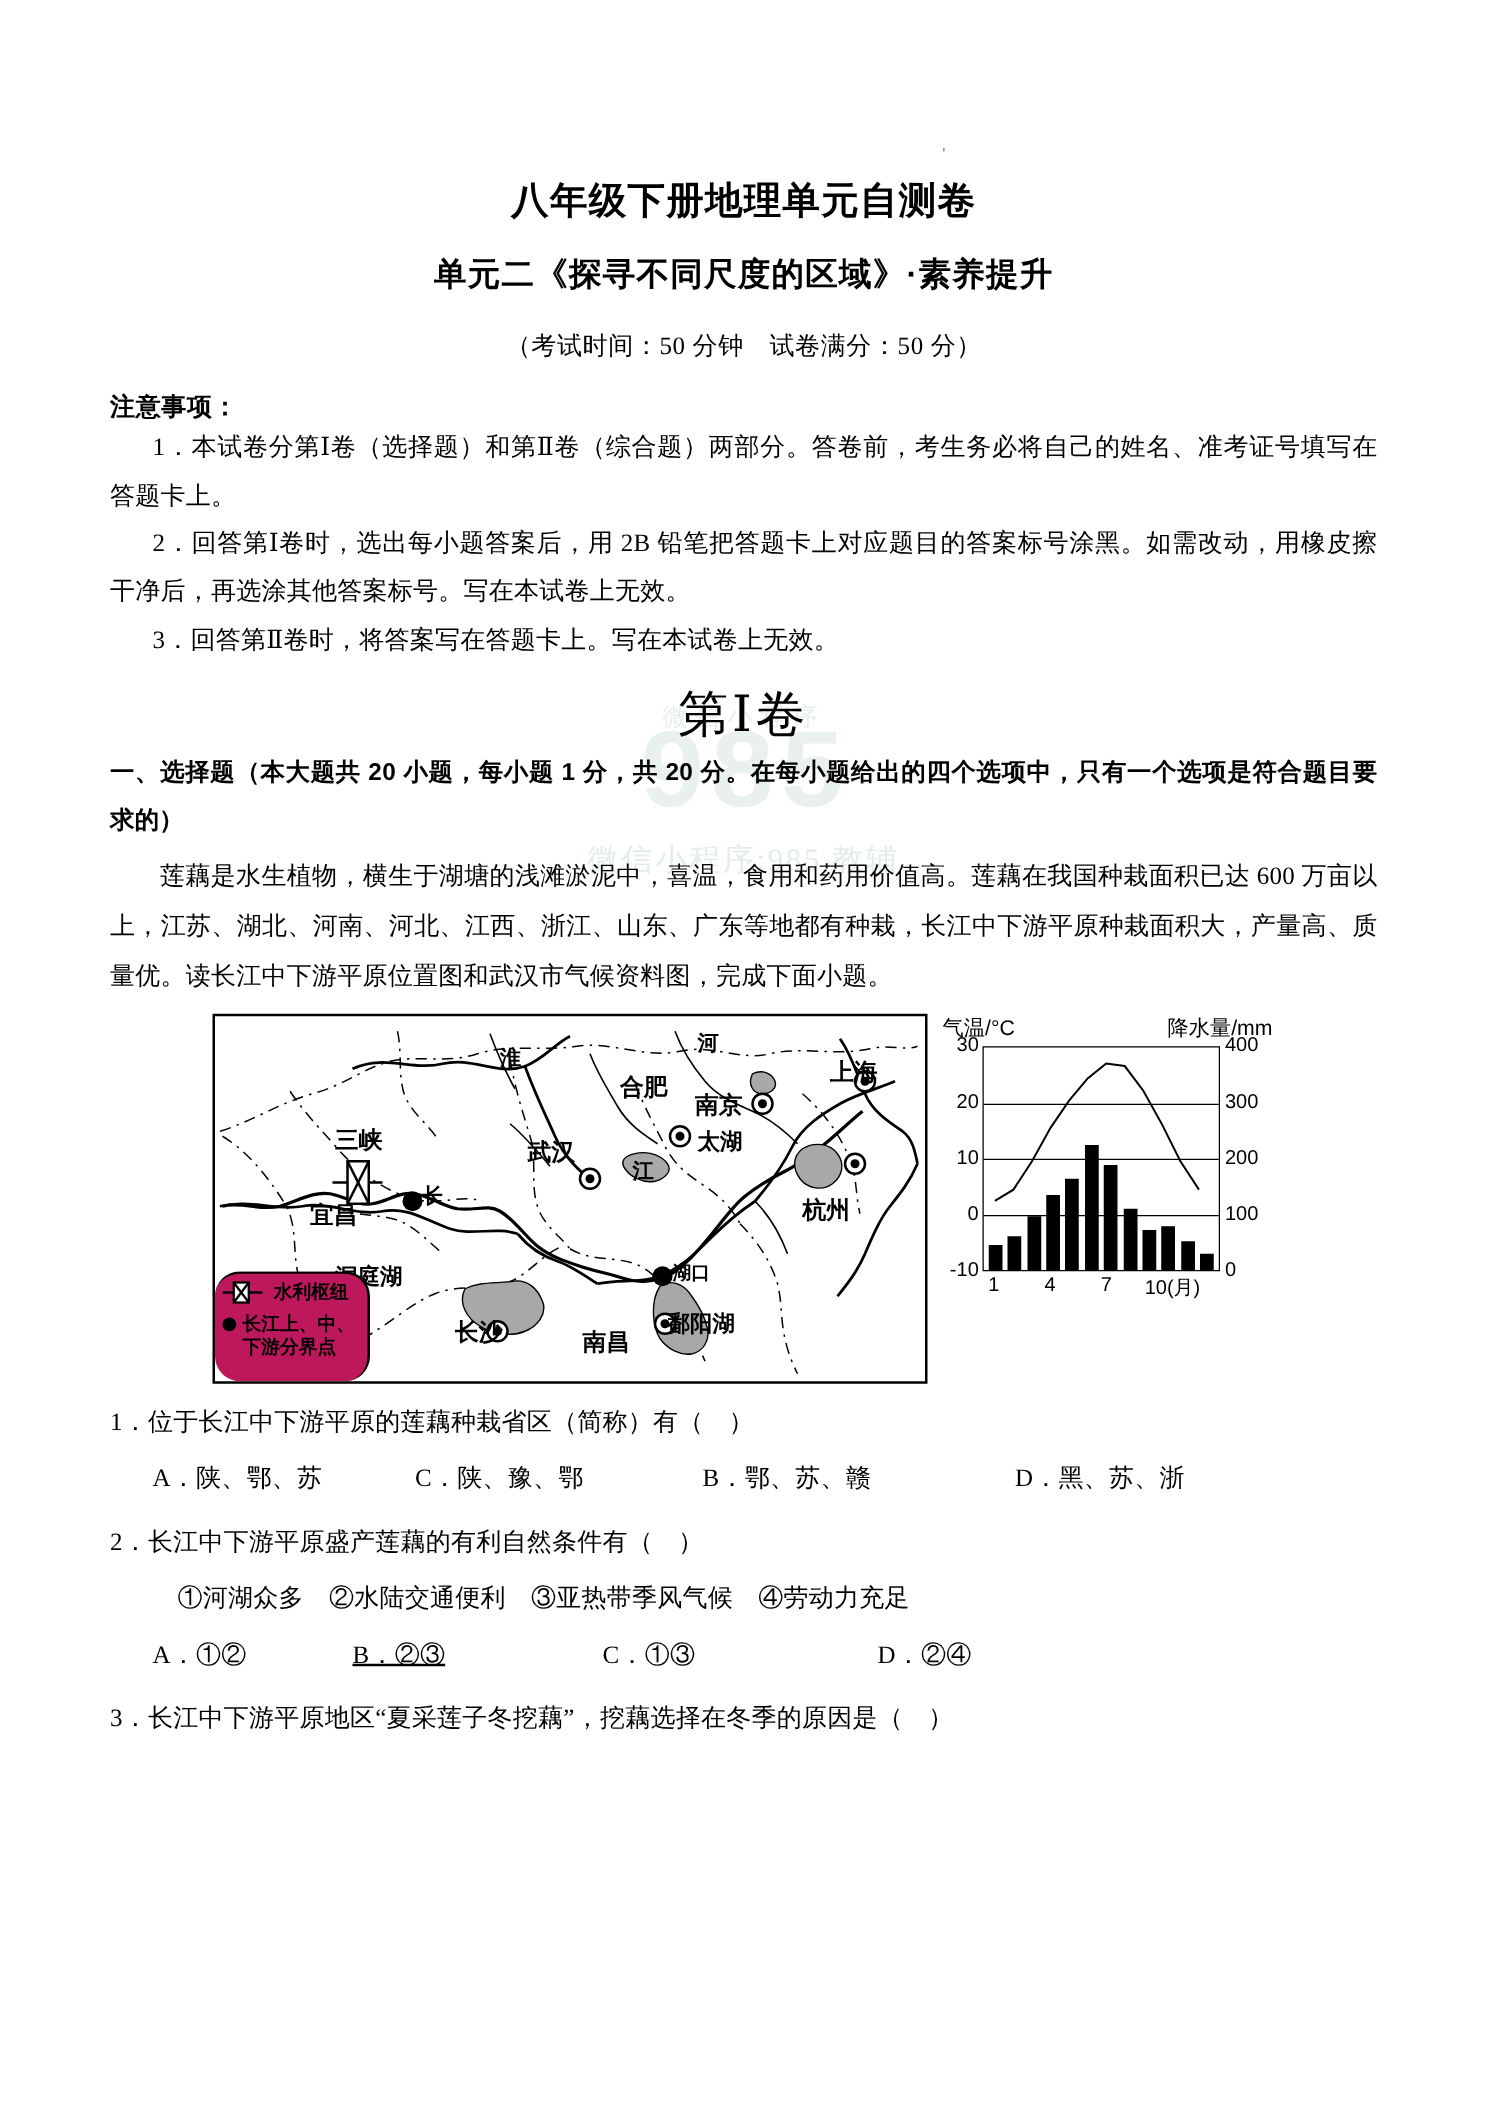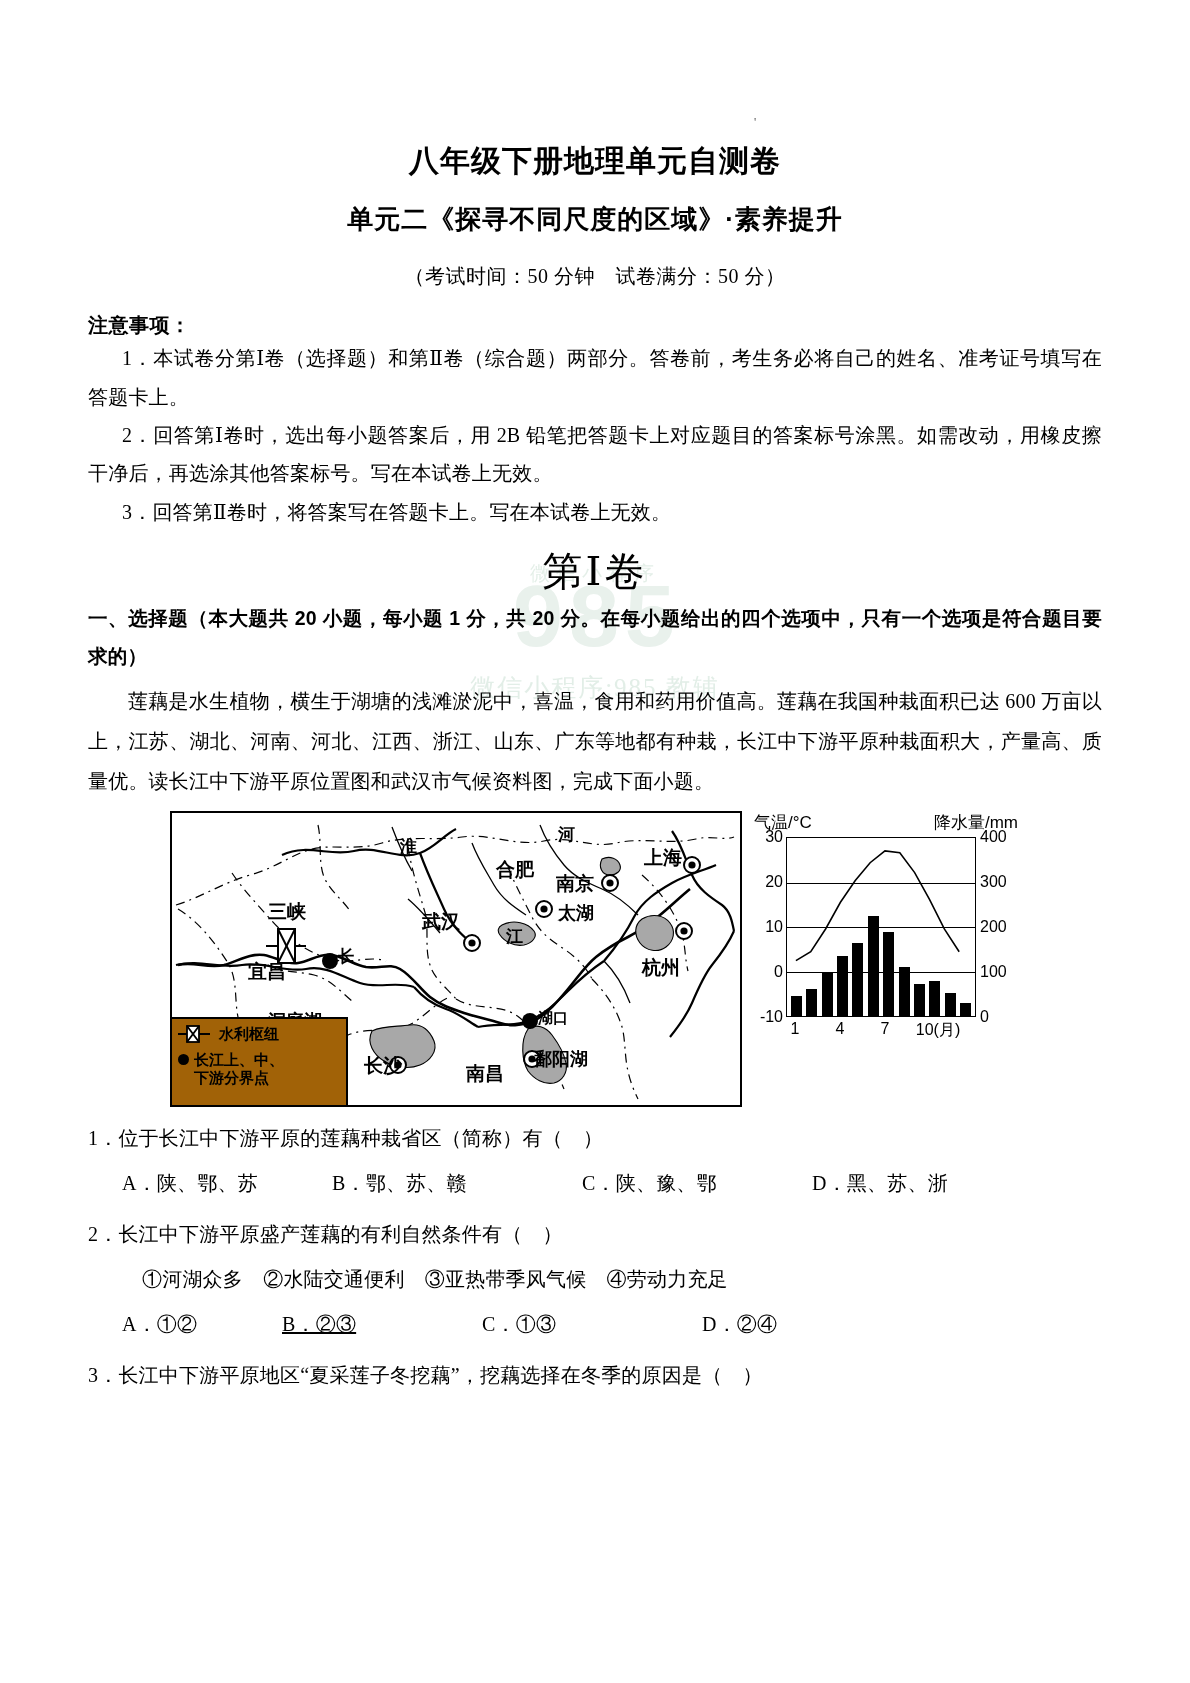--- a/index.html
+++ b/index.html
@@ -168,27 +168,28 @@
   }
   .lbl-city { font-size: 19px; }
   .lbl-lake { font-size: 18px; }
   .lbl-river { font-size: 17px; }
   .lbl-small { font-size: 15px; }
 
   .legend-box {
     position: absolute;
     left: 0px;
     bottom: 0px;
-    width: 176px;
+    width: 124px;
     height: 88px;
     border-top: 2px solid #000;
     border-right: 2px solid #000;
-    background: #a16207;
+    background: #be185d;
     box-sizing: border-box;
     padding: 5px 4px 4px 6px;
+    border-radius: 20px;
   }
   .legend-row {
     display: flex;
     align-items: center;
     gap: 5px;
     font-family: "Liberation Sans", sans-serif;
     font-weight: bold;
     font-size: 15px;
     line-height: 1.18;
   }
@@ -431,21 +432,21 @@
             <circle cx="226" cy="252" r="8"></circle>
               <circle cx="226" cy="252" r="3.6" fill="#000" stroke="none"></circle>
             <circle cx="520" cy="52" r="8"></circle>
               <circle cx="520" cy="52" r="3.6" fill="#000" stroke="none"></circle>
           </g>
         </svg>
 
         <span class="map-label lbl-river" style="left:228px; top:22px;">淮</span>
         <span class="map-label lbl-river" style="left:386px; top:10px;">河</span>
         <span class="map-label lbl-city" style="left:324px; top:44px;">合肥</span>
-        <span class="map-label lbl-city" style="left:472px; top:32px;">上海</span>
+        <span class="map-label lbl-city" style="left:492px; top:32px;">上海</span>
         <span class="map-label lbl-city" style="left:384px; top:58px;">南京</span>
         <span class="map-label lbl-lake" style="left:386px; top:88px;">太湖</span>
         <span class="map-label lbl-city" style="left:96px; top:86px;">三峡</span>
         <span class="map-label lbl-city" style="left:250px; top:96px;">武汉</span>
         <span class="map-label lbl-river" style="left:334px; top:112px;">江</span>
         <span class="map-label lbl-city" style="left:76px; top:146px;">宜昌</span>
         <span class="map-label lbl-river" style="left:166px; top:132px;">长</span>
         <span class="map-label lbl-city" style="left:470px; top:142px;">杭州</span>
         <span class="map-label lbl-lake" style="left:96px; top:196px;">洞庭湖</span>
         <span class="map-label lbl-small" style="left:366px; top:196px;">湖口</span>
@@ -527,22 +528,22 @@
           <span class="xtick" style="left:54px;">4</span>
           <span class="xtick" style="left:99px;">7</span>
           <span class="xtick" style="left:152px;">10(月)</span>
         </div>
       </div>
     </div>
 
     <p class="question"><span>1．</span><span>位于长江中下游平原的莲藕种栽省区（简称）有（　）</span></p>
     <div class="options">
       <span class="opt" style="width:210px;">A．陕、鄂、苏</span>
+      <span class="opt" style="width:230px;">C．陕、豫、鄂</span>
       <span class="opt" style="width:250px;">B．鄂、苏、赣</span>
-      <span class="opt" style="width:230px;">C．陕、豫、鄂</span>
       <span class="opt">D．黑、苏、浙</span>
     </div>
 
     <p class="question"><span>2．</span><span>长江中下游平原盛产莲藕的有利自然条件有（　）</span></p>
     <p class="sub-items">①河湖众多　②水陆交通便利　③亚热带季风气候　④劳动力充足</p>
     <div class="options">
       <span class="opt" style="width:160px;">A．①②</span>
       <span class="opt" style="width:200px;text-decoration:underline;">B．②③</span>
       <span class="opt" style="width:220px;">C．①③</span>
       <span class="opt">D．②④</span>

